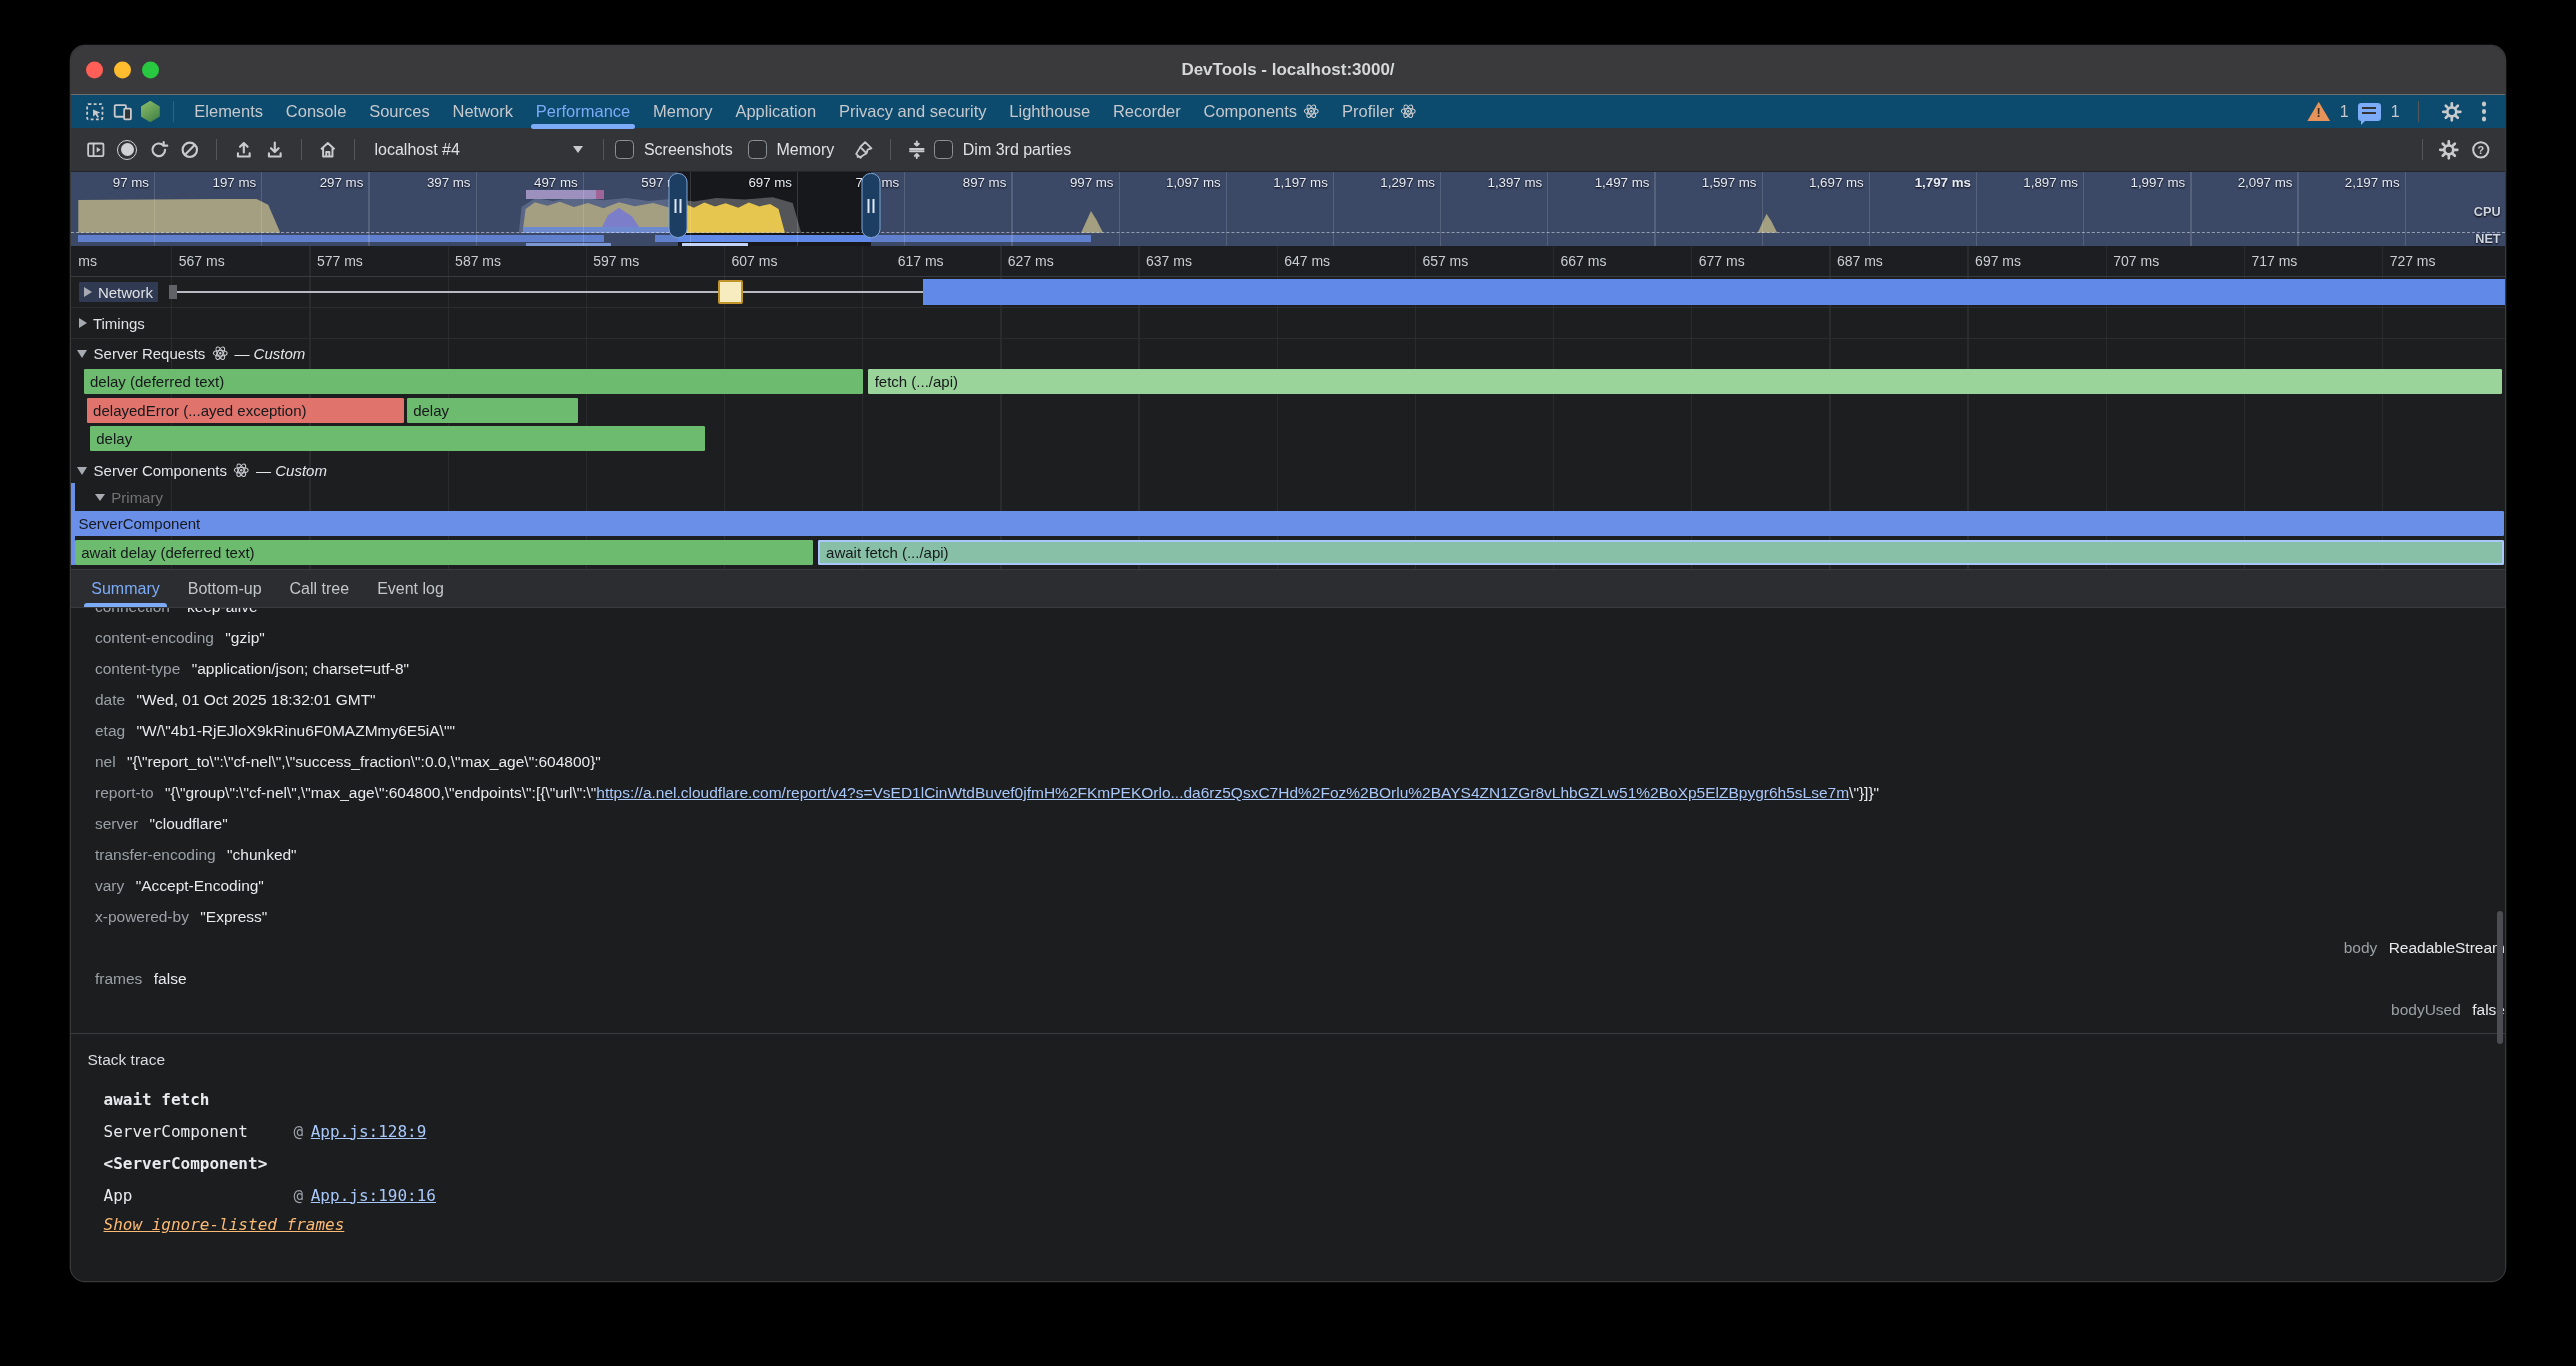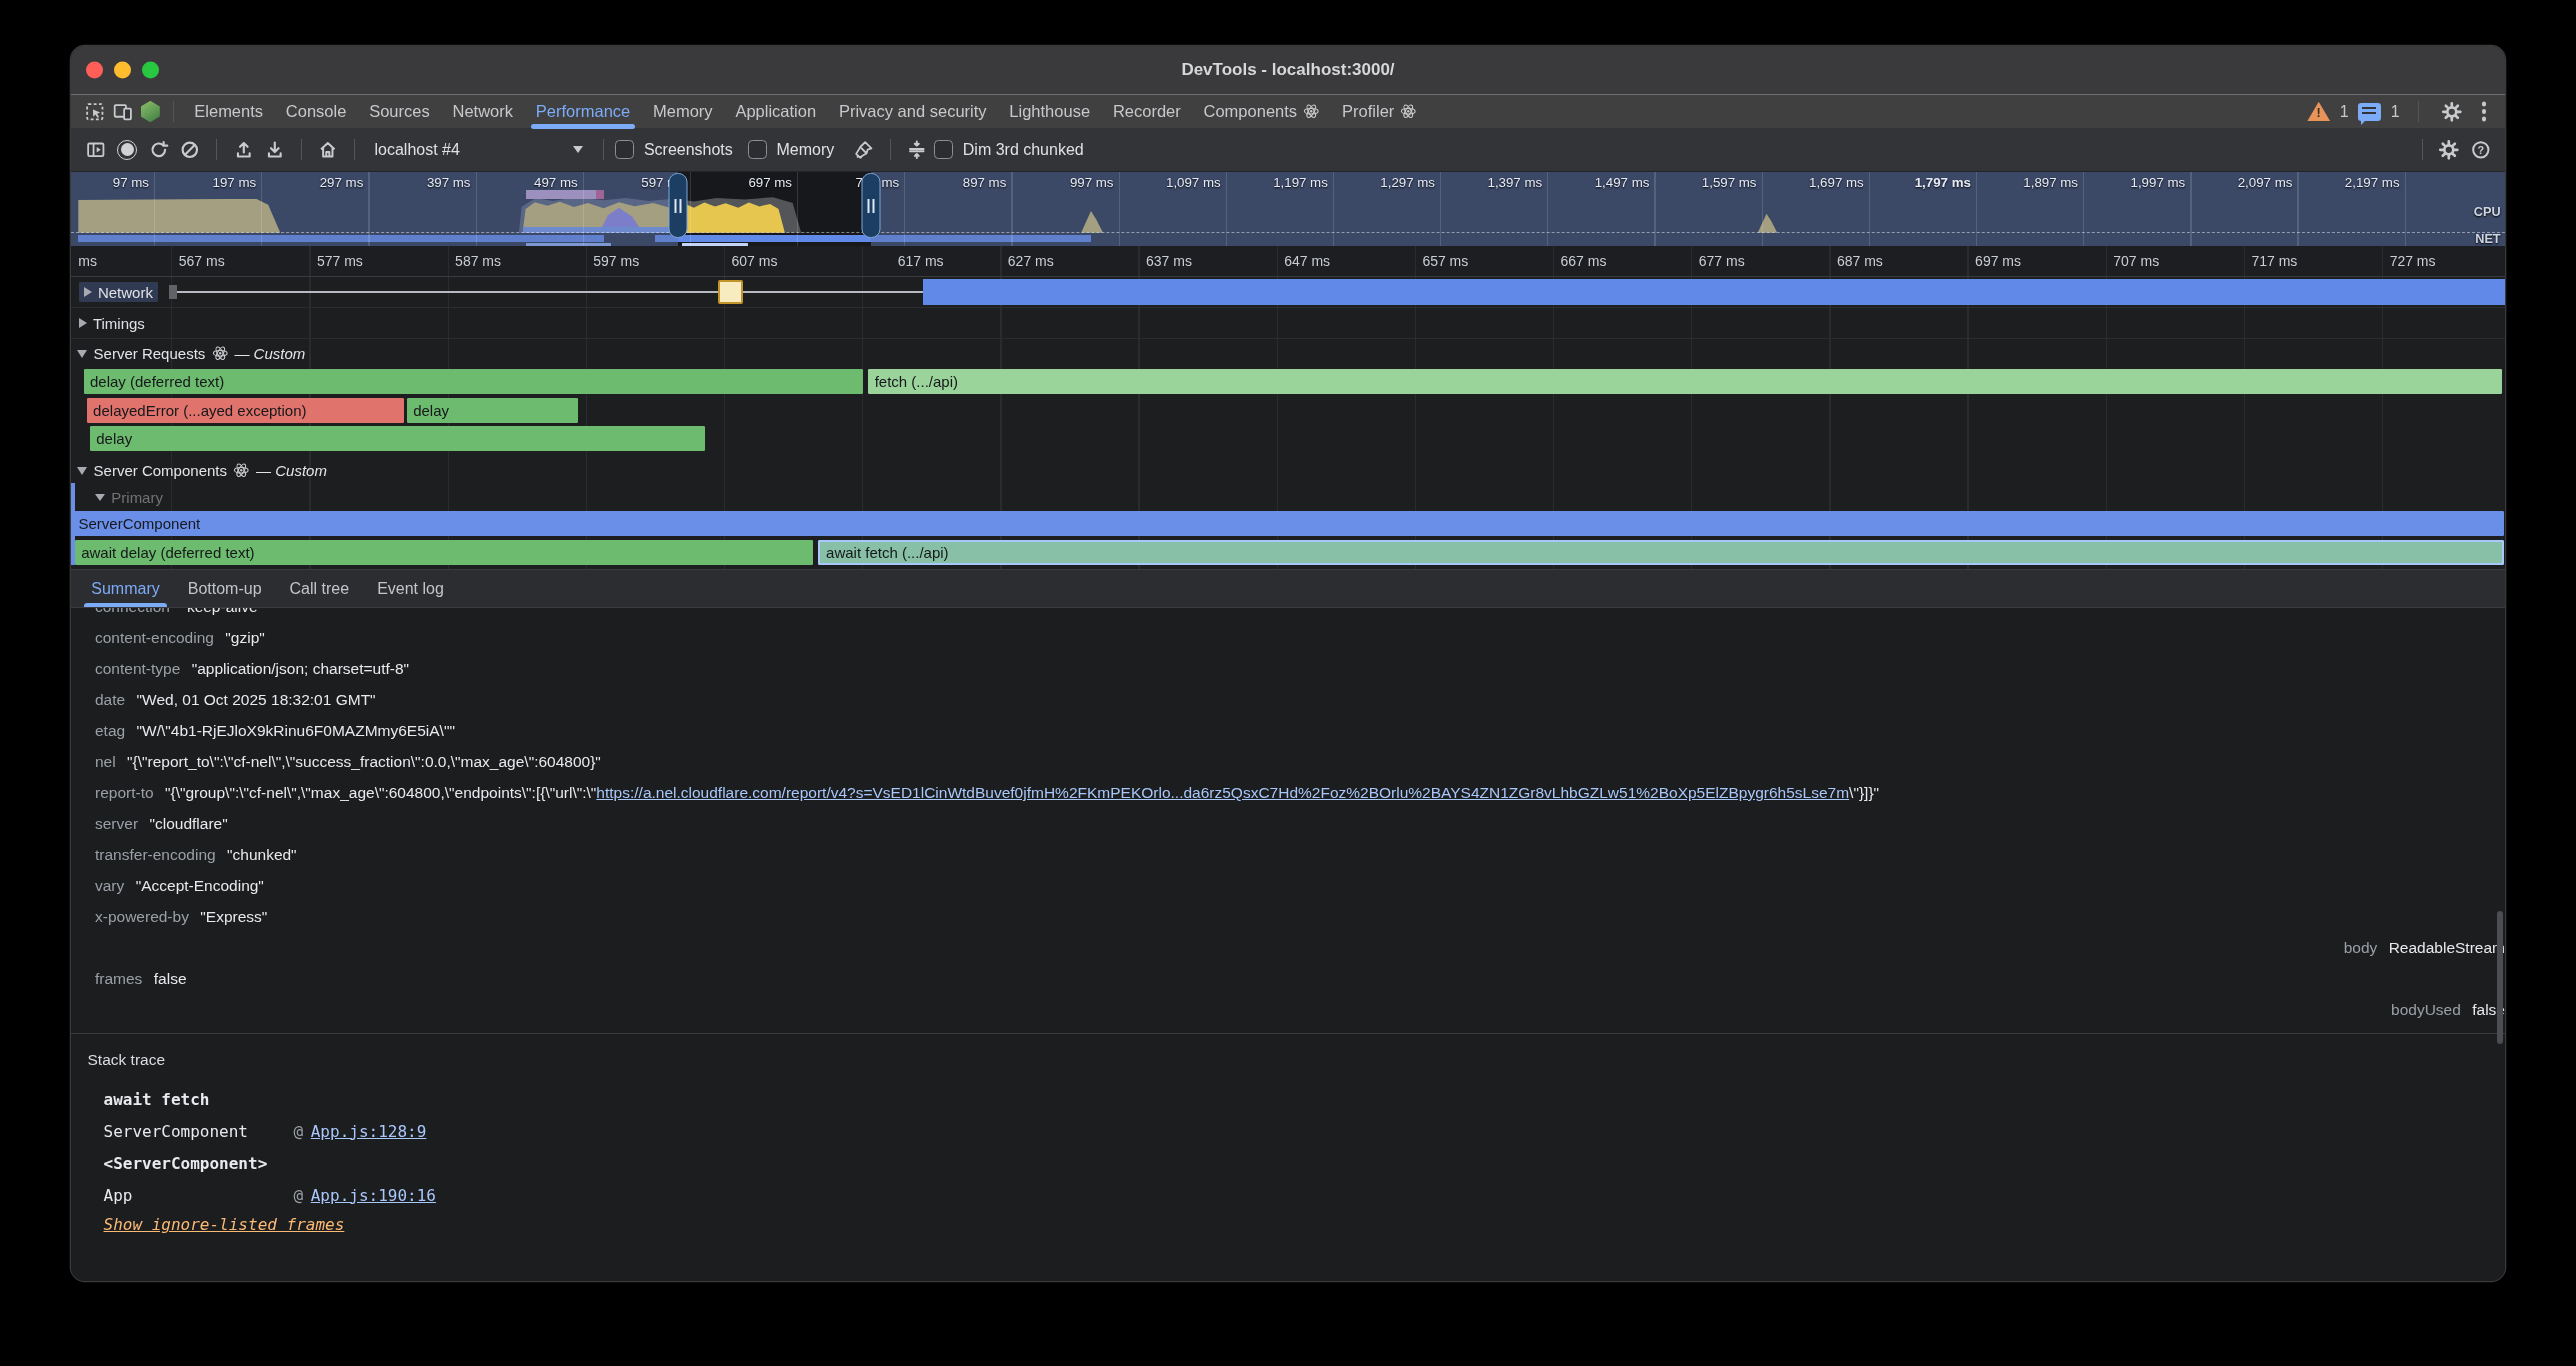--- a/index.html
+++ b/index.html
@@ -7,21 +7,21 @@
   .win{position:absolute;left:71px;top:46px;width:2434px;height:1235px;border-radius:14px;
     overflow:hidden;background:#1d1e20;box-shadow:0 0 0 1.3px rgba(125,126,130,.45),0 25px 57px rgba(0,0,0,.7);
     display:flex;flex-direction:column;}
   
   .titlebar{height:48px;flex:none;background:#3a3a3c;border-bottom:1.3px solid #6f7073;position:relative;}
   .lights{position:absolute;left:15px;top:50%;transform:translateY(-50%);display:flex;gap:10.8px;}
   .light{width:17px;height:17px;border-radius:50%;}
   .light.red{background:#ff5f57}.light.yellow{background:#febc2e}.light.green{background:#28c840}
   .wtitle{text-align:center;line-height:48px;font-size:17px;font-weight:bold;color:#d6d7d9;}
   
-  .tabstrip{height:33px;flex:none;background:#404040;display:flex;align-items:center;padding-left:10px;}
+  .tabstrip{height:33px;flex:none;background:#0c4a6e;display:flex;align-items:center;padding-left:10px;}
   .ticon{width:28px;height:28px;display:flex;align-items:center;justify-content:center;flex:none;}
   .ticon svg{width:21.6px;height:21.6px;}
   .gem{width:19px;height:21.6px;margin:0 3.8px;background:linear-gradient(145deg,#8ec06a,#3c7c43);
     clip-path:polygon(50% 0,100% 27%,100% 73%,50% 100%,0 73%,0 27%);}
   .vdiv{width:1.3px;height:21.6px;background:#55565a;margin:0 9px;flex:none;}
   .tab-list{display:flex;align-items:center;height:100%;}
   .tab{padding:0 11.4px;height:100%;display:flex;align-items:center;gap:5.7px;font-size:16.5px;color:#c6c8cc;
     position:relative;white-space:nowrap;}
   .tab.selected{color:#7cacf8;}
   .tab.selected::after{content:"";position:absolute;left:6.3px;right:6.3px;bottom:-1.3px;height:5px;
@@ -294,21 +294,21 @@
         <path d="M8.1 9l-4.6 7.5 4 4L15 15.9M6.5 18l-2 2.5M9.5 19.5l-1.5 2"></path>
       </svg>
     </span>
     <span class="vdiv"></span>
     <span class="tbtn">
       <svg viewBox="0 0 24 24" fill="none" stroke="#c8cacd" stroke-width="2.2" stroke-linecap="round" stroke-linejoin="round">
         <path d="M4.5 11h15M4.5 13.6h15M12 2.8v4.4M9.8 5.2L12 7.4l2.2-2.2M12 21.2v-4.4M9.8 18.8L12 16.6l2.2 2.2"></path>
       </svg>
     </span>
     <span class="cb"></span>
-    <span class="cb-label">Dim 3rd chunked</span>
+    <span class="cb-label">Dim 3rd parties</span>
     <span class="flex1"></span>
     <span class="vdiv"></span>
     <span class="tbtn">
       <svg viewBox="0 0 24 24" fill="none" stroke="#c8cacd" stroke-width="3" stroke-linecap="round">
         <circle cx="12" cy="12" r="5" stroke-width="3"></circle>
         <path d="M18.5 12h3M16.6 16.6l2.1 2.1M12 18.5v3M7.4 16.6l-2.1 2.1M5.5 12h-3M7.4 7.4L5.3 5.3M12 5.5v-3M16.6 7.4l2.1-2.1"></path>
       </svg>
     </span>
     <span class="tbtn">
       <svg viewBox="0 0 24 24" fill="none" stroke="#c8cacd" stroke-width="2.2">

